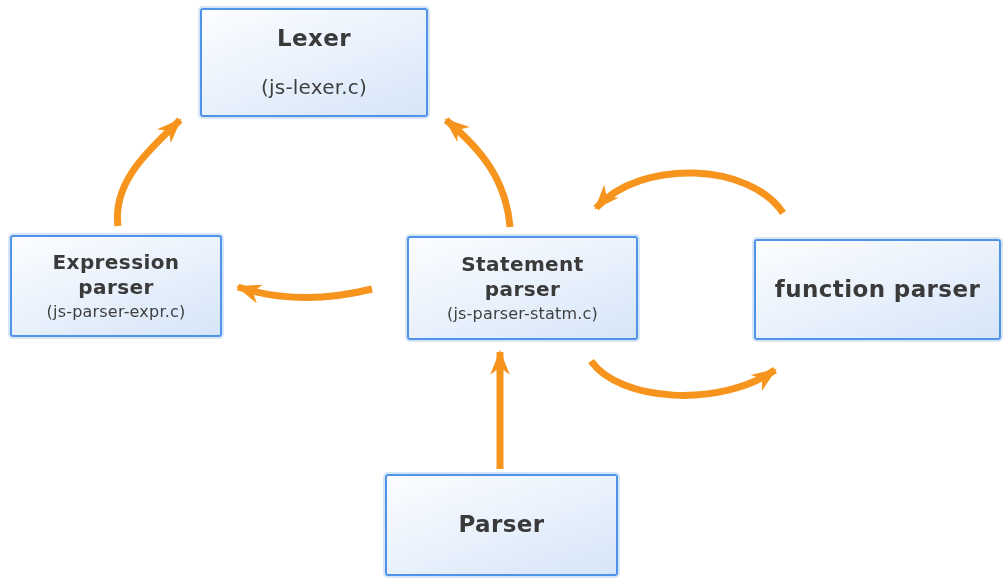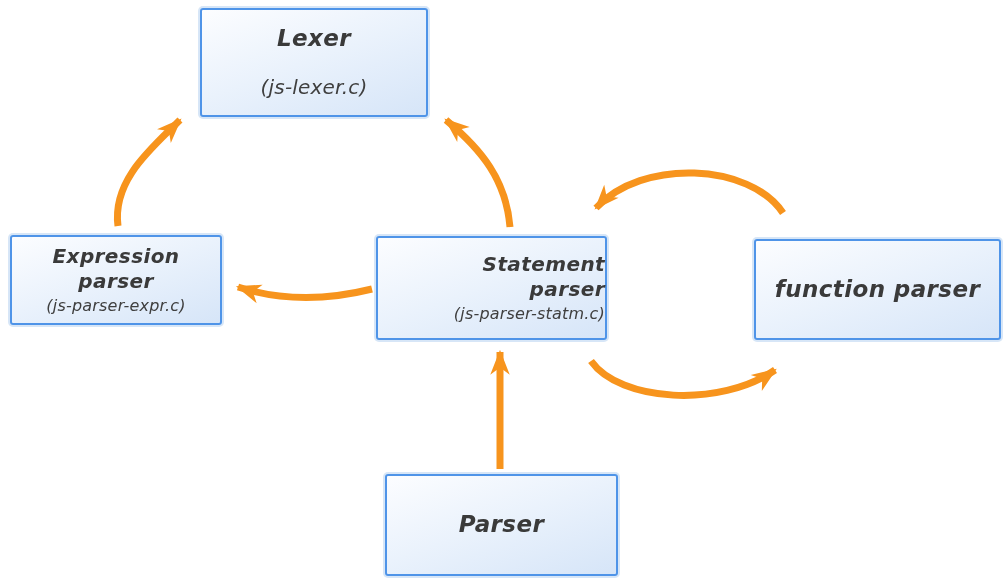--- a/index.html
+++ b/index.html
@@ -6,41 +6,41 @@
     --arrow:#F7941D;
     --border:#4F94E8;
     --fill-top:#FCFDFF;
     --fill-bottom:#D6E5F8;
     --text:#3A3A3A;
     --bg:#FFFFFF;
   }
   *{margin:0;padding:0;box-sizing:border-box;}
   html,body{background:var(--bg);}
   body{font-family:"DejaVu Sans","Liberation Sans",sans-serif;}
-  .canvas{position:relative;width:1005px;height:584px;background:var(--bg);overflow:hidden;font-style:italic;}
+  .canvas{position:relative;width:1005px;height:584px;background:var(--bg);overflow:hidden;}
   .arrows{position:absolute;left:0;top:0;width:1005px;height:584px;pointer-events:none;}
   .arrow{stroke:var(--arrow);stroke-width:7;fill:none;}
   .arrowhead{fill:var(--arrow);}
   .node{
     position:absolute;
     display:flex;flex-direction:column;justify-content:center;align-items:center;
     background:linear-gradient(160deg,var(--fill-top) 0%,#EAF2FC 48%,var(--fill-bottom) 100%);
     border:2px solid var(--border);
     border-radius:3px;
     box-shadow:0 0 0 2px rgba(150,190,235,.38);
     color:var(--text);
     text-align:center;
   }
   .title{font-weight:bold;font-size:20px;line-height:1.28;letter-spacing:.4px;}
   .big .title{font-size:23px;}
   .subtitle{font-size:16px;line-height:1.35;letter-spacing:.2px;color:#3F3F3F;}
   .node-lexer .subtitle{font-size:20px;margin-top:20px;}
   .node-lexer{left:200px;top:8px;width:228px;height:109px;}
-  .node-expression{left:10px;top:235px;width:212px;height:90px;}
-  .node-statement{left:376px;top:236px;width:231px;height:104px;align-items:flex-end;}
+  .node-expression{left:10px;top:235px;width:212px;height:102px;}
+  .node-statement{left:407px;top:236px;width:231px;height:104px;}
   .node-function{left:754px;top:239px;width:247px;height:101px;}
   .node-parser{left:385px;top:474px;width:233px;height:102px;}
 </style>
 </head>
 <body>
 
 <div class="canvas">
 
   <svg class="arrows" viewBox="0 0 1005 584" xmlns="http://www.w3.org/2000/svg">
     <defs>

